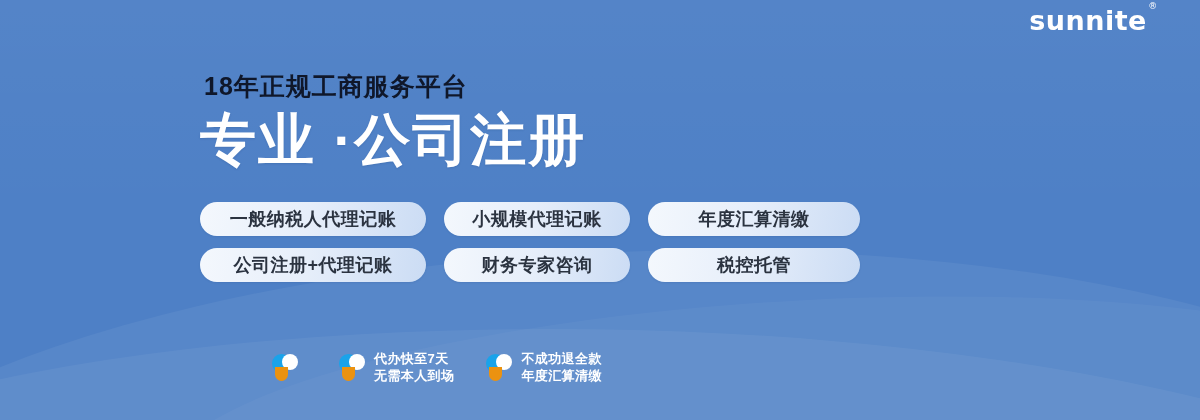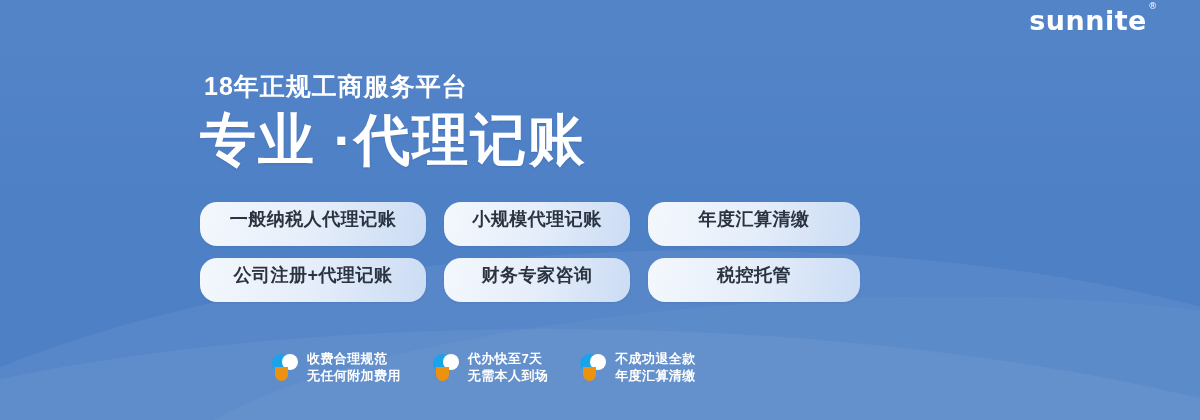--- a/index.html
+++ b/index.html
@@ -100,21 +100,21 @@
     font-weight: 500;
   }
 
   
   .headline-block {
     position: absolute;
     left: 200px;
     top: 72px;
   }
   .eyebrow {
-    color: #ffffff;
+    color: #0f172a;
     font-size: 25px;
     line-height: 28px;
     font-weight: 700;
     letter-spacing: 1px;
     margin: 0 0 8px 4px;
     white-space: nowrap;
   }
   .headline {
     color: #ffffff;
     font-size: 56px;
@@ -131,21 +131,21 @@
     position: absolute;
     left: 200px;
     top: 202px;
   }
   .pill-row {
     display: flex;
     gap: 18px;
     margin-bottom: 12px;
   }
   .pill {
-    height: 44px;
+    height: 34px;
     border-radius: 17px;
     background: linear-gradient(100deg, #f4f8fd 0%, #e6eefa 48%, #cbdcf4 100%);
     color: #2b3340;
     font-size: 18px;
     line-height: 34px;
     font-weight: 600;
     text-align: center;
     letter-spacing: 0.5px;
     box-shadow: 0 1px 2px rgba(20,50,100,0.10);
     white-space: nowrap;
@@ -220,21 +220,21 @@
 
   <div class="logo">
     <div class="logo-word">
       <span>sunnite</span>
       <span class="logo-reg">®</span>
     </div>
   </div>
 
   <div class="headline-block">
     <div class="eyebrow">18年正规工商服务平台</div>
-    <div class="headline">专业 ·代理记账</div>
+    <div class="headline">专业 ·公司注册</div>
   </div>
 
   <div class="pill-grid">
     <div class="pill-row">
       <div class="pill w1">一般纳税人代理记账</div>
       <div class="pill w2">小规模代理记账</div>
       <div class="pill w3">年度汇算清缴</div>
     </div>
     <div class="pill-row">
       <div class="pill w1">公司注册+代理记账</div>
@@ -244,24 +244,20 @@
   </div>
 
   <div class="features">
 
     <div class="feature">
       <div class="feature-icon">
         <div class="ic-blue"></div>
         <div class="ic-white"></div>
         <div class="ic-orange"></div>
       </div>
-      <div class="feature-text">
-        <div>收费合理规范</div>
-        <div>无任何附加费用</div>
-      </div>
     </div>
 
     <div class="feature">
       <div class="feature-icon">
         <div class="ic-blue"></div>
         <div class="ic-white"></div>
         <div class="ic-orange"></div>
       </div>
       <div class="feature-text">
         <div>代办快至7天</div>

